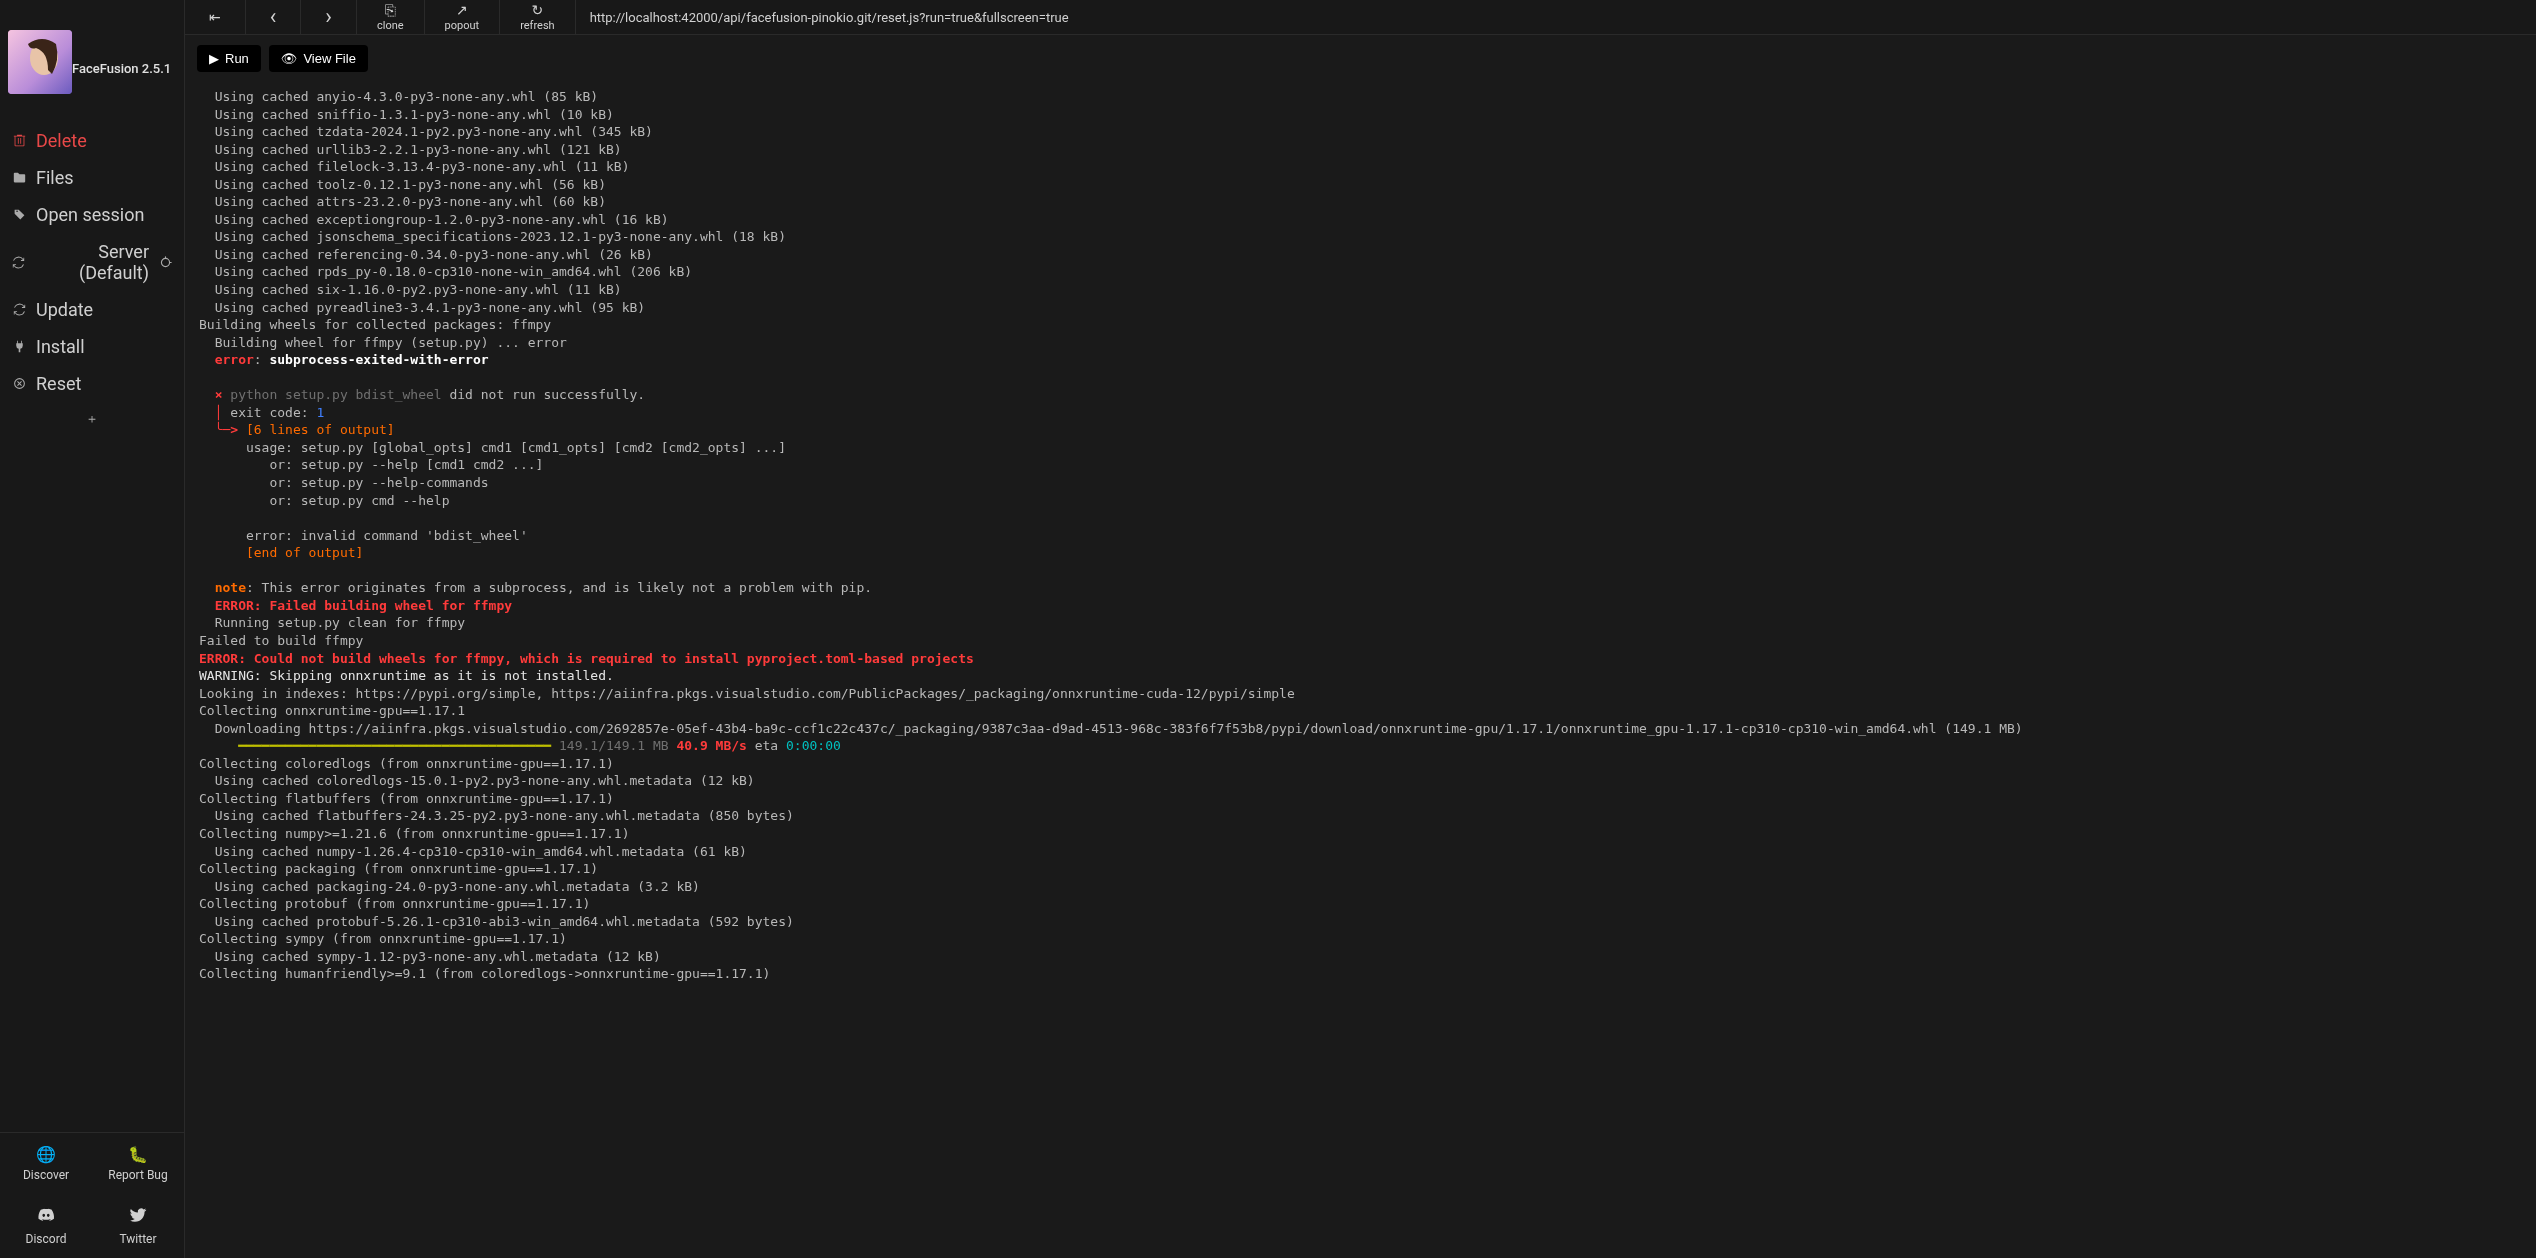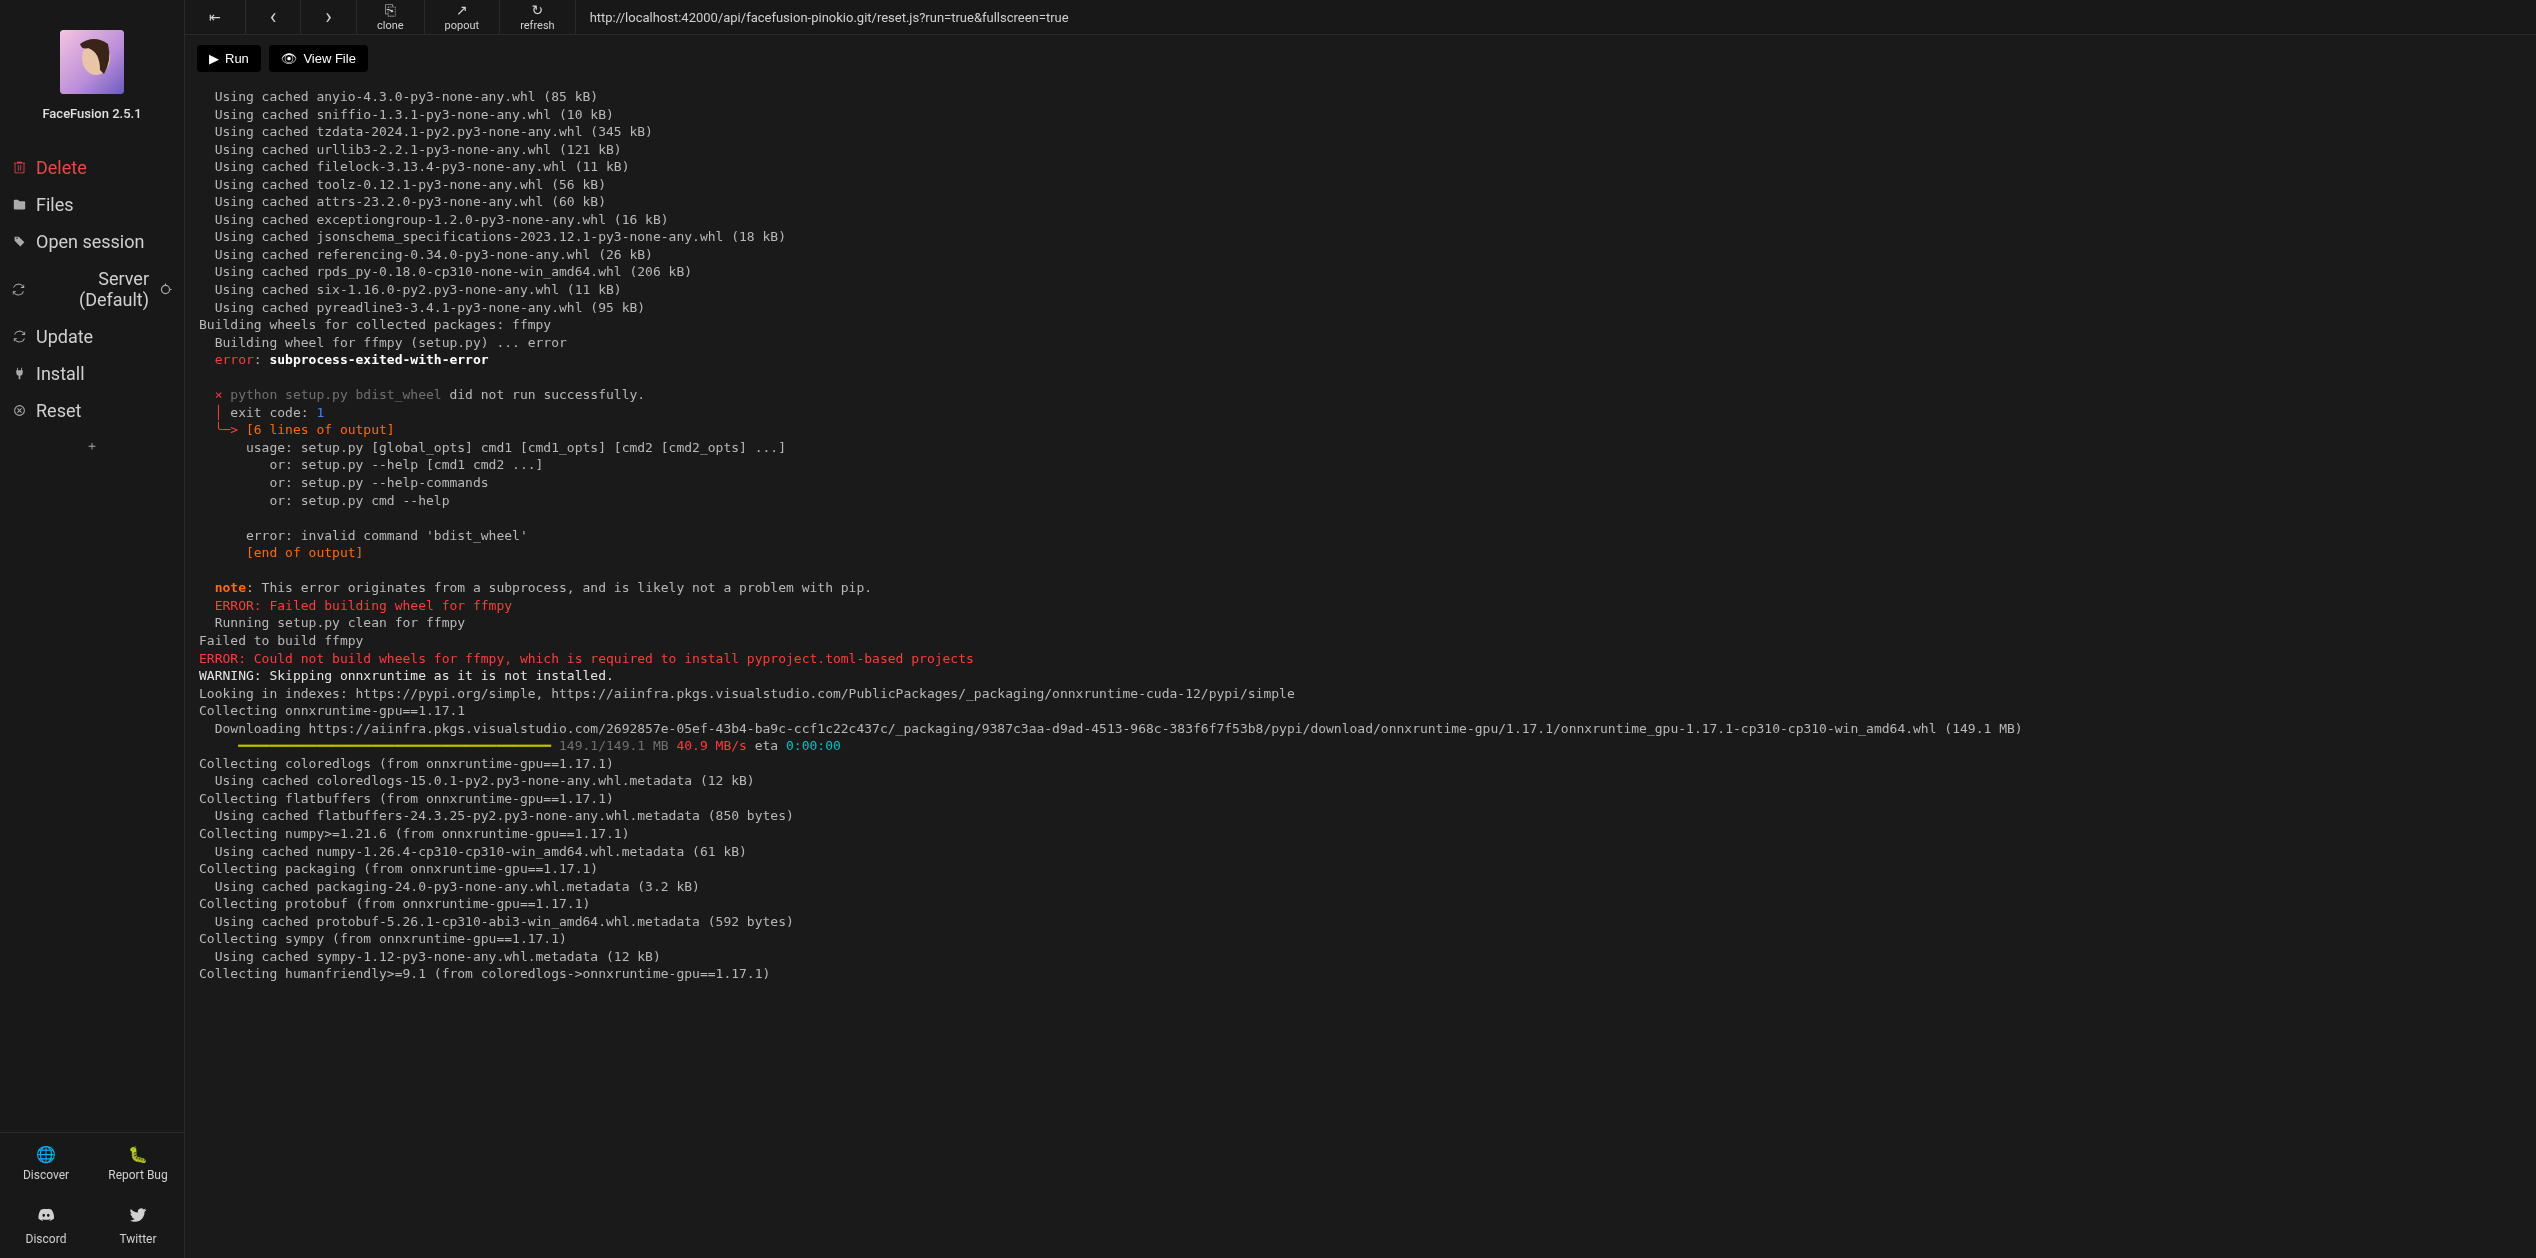--- a/index.html
+++ b/index.html
@@ -1,18 +1,18 @@
 <!DOCTYPE html>
 <html><head>
 <meta charset="utf-8">
 <style>
 * { margin:0; padding:0; box-sizing:border-box; }
 body { background:#1a1a1a; color:#e0e0e0; font-family:-apple-system,BlinkMacSystemFont,"Segoe UI",Roboto,sans-serif; font-size:13px; height:100vh; overflow:hidden; display:flex; }
 .sidebar { width:185px; background:#181818; display:flex; flex-direction:column; border-right:1px solid #2a2a2a; }
-.app-header { display:flex; flex-direction:column; align-items:center; padding:30px 0 12px; }
+.app-header { display:flex; flex-direction:row; align-items:center; padding:30px 8px 12px; }
 .avatar { width:64px; height:64px; border-radius:4px; background:linear-gradient(135deg,#e89bc5 0%,#a87bd4 50%,#6b5bbf 100%); display:flex; align-items:center; justify-content:center; overflow:hidden; }
 .avatar svg { width:100%; height:100%; }
 .app-title { margin-top:12px; font-size:13px; font-weight:500; color:#e0e0e0; }
 .menu { flex:1; margin-top:16px; }
 .menu-item { display:flex; align-items:center; padding:8px 12px; cursor:pointer; color:#d0d0d0; gap:10px; font-size:18px; }
 .menu-item.delete { color:#e84848; }
 .menu-item.delete .menu-icon { color:#e84848; }
 .menu-icon { width:14px; display:flex; align-items:center; justify-content:center; color:#aaa; }
 .menu-item.server { justify-content:space-between;text-align:right; }
 .menu-item.server .left { display:flex; align-items:center; gap:10px; }
@@ -22,21 +22,21 @@
 .bottom-icon { font-size:16px; }
 .main { flex:1; display:flex; flex-direction:column; background:#1a1a1a; overflow:hidden; }
 .toolbar { display:flex; align-items:center; background:#181818; border-bottom:1px solid #2a2a2a; height:35px; }
 .tb-btn { display:flex; flex-direction:column; align-items:center; justify-content:center; padding:0 20px; height:100%; border-right:1px solid #2a2a2a; cursor:pointer; color:#d0d0d0; font-size:11px; gap:2px; }
 .tb-btn.icon-only { padding:0 24px; }
 .tb-ico { font-size:14px; line-height:1; }
 .url { flex:1; padding:0 14px; color:#d0d0d0; font-size:13px; white-space:nowrap; overflow:hidden; text-overflow:ellipsis; }
 .actions { display:flex; gap:8px; padding:10px 12px; }
 .action-btn { background:#000; color:#fff; border:none; border-radius:4px; padding:6px 12px; font-size:13px; display:flex; align-items:center; gap:6px; cursor:pointer; }
 .terminal { flex:1; overflow:auto; padding:6px 14px 20px; font-family:Menlo,Consolas,monospace; font-size:13px; line-height:1.35; color:#b8b8b8; white-space:pre; }
-.t-red { color:#ff3b3b; font-weight:normal; }
+.t-red { color:#ff3b3b; font-weight:bold; }
 .t-orange { color:#ff6b00; }
 .t-orange-b { color:#ff6b00; font-weight:bold; }
 .t-yellow { color:#e5e5e5; }
 .t-dim { color:#707070; }
 .t-teal { color:#00c0c0; }
 .t-blue { color:#4080ff; }
 .t-white-b { color:#fff; font-weight:bold; }
 .progress-bar { color:#c0c000; }
 </style>
 </head>

